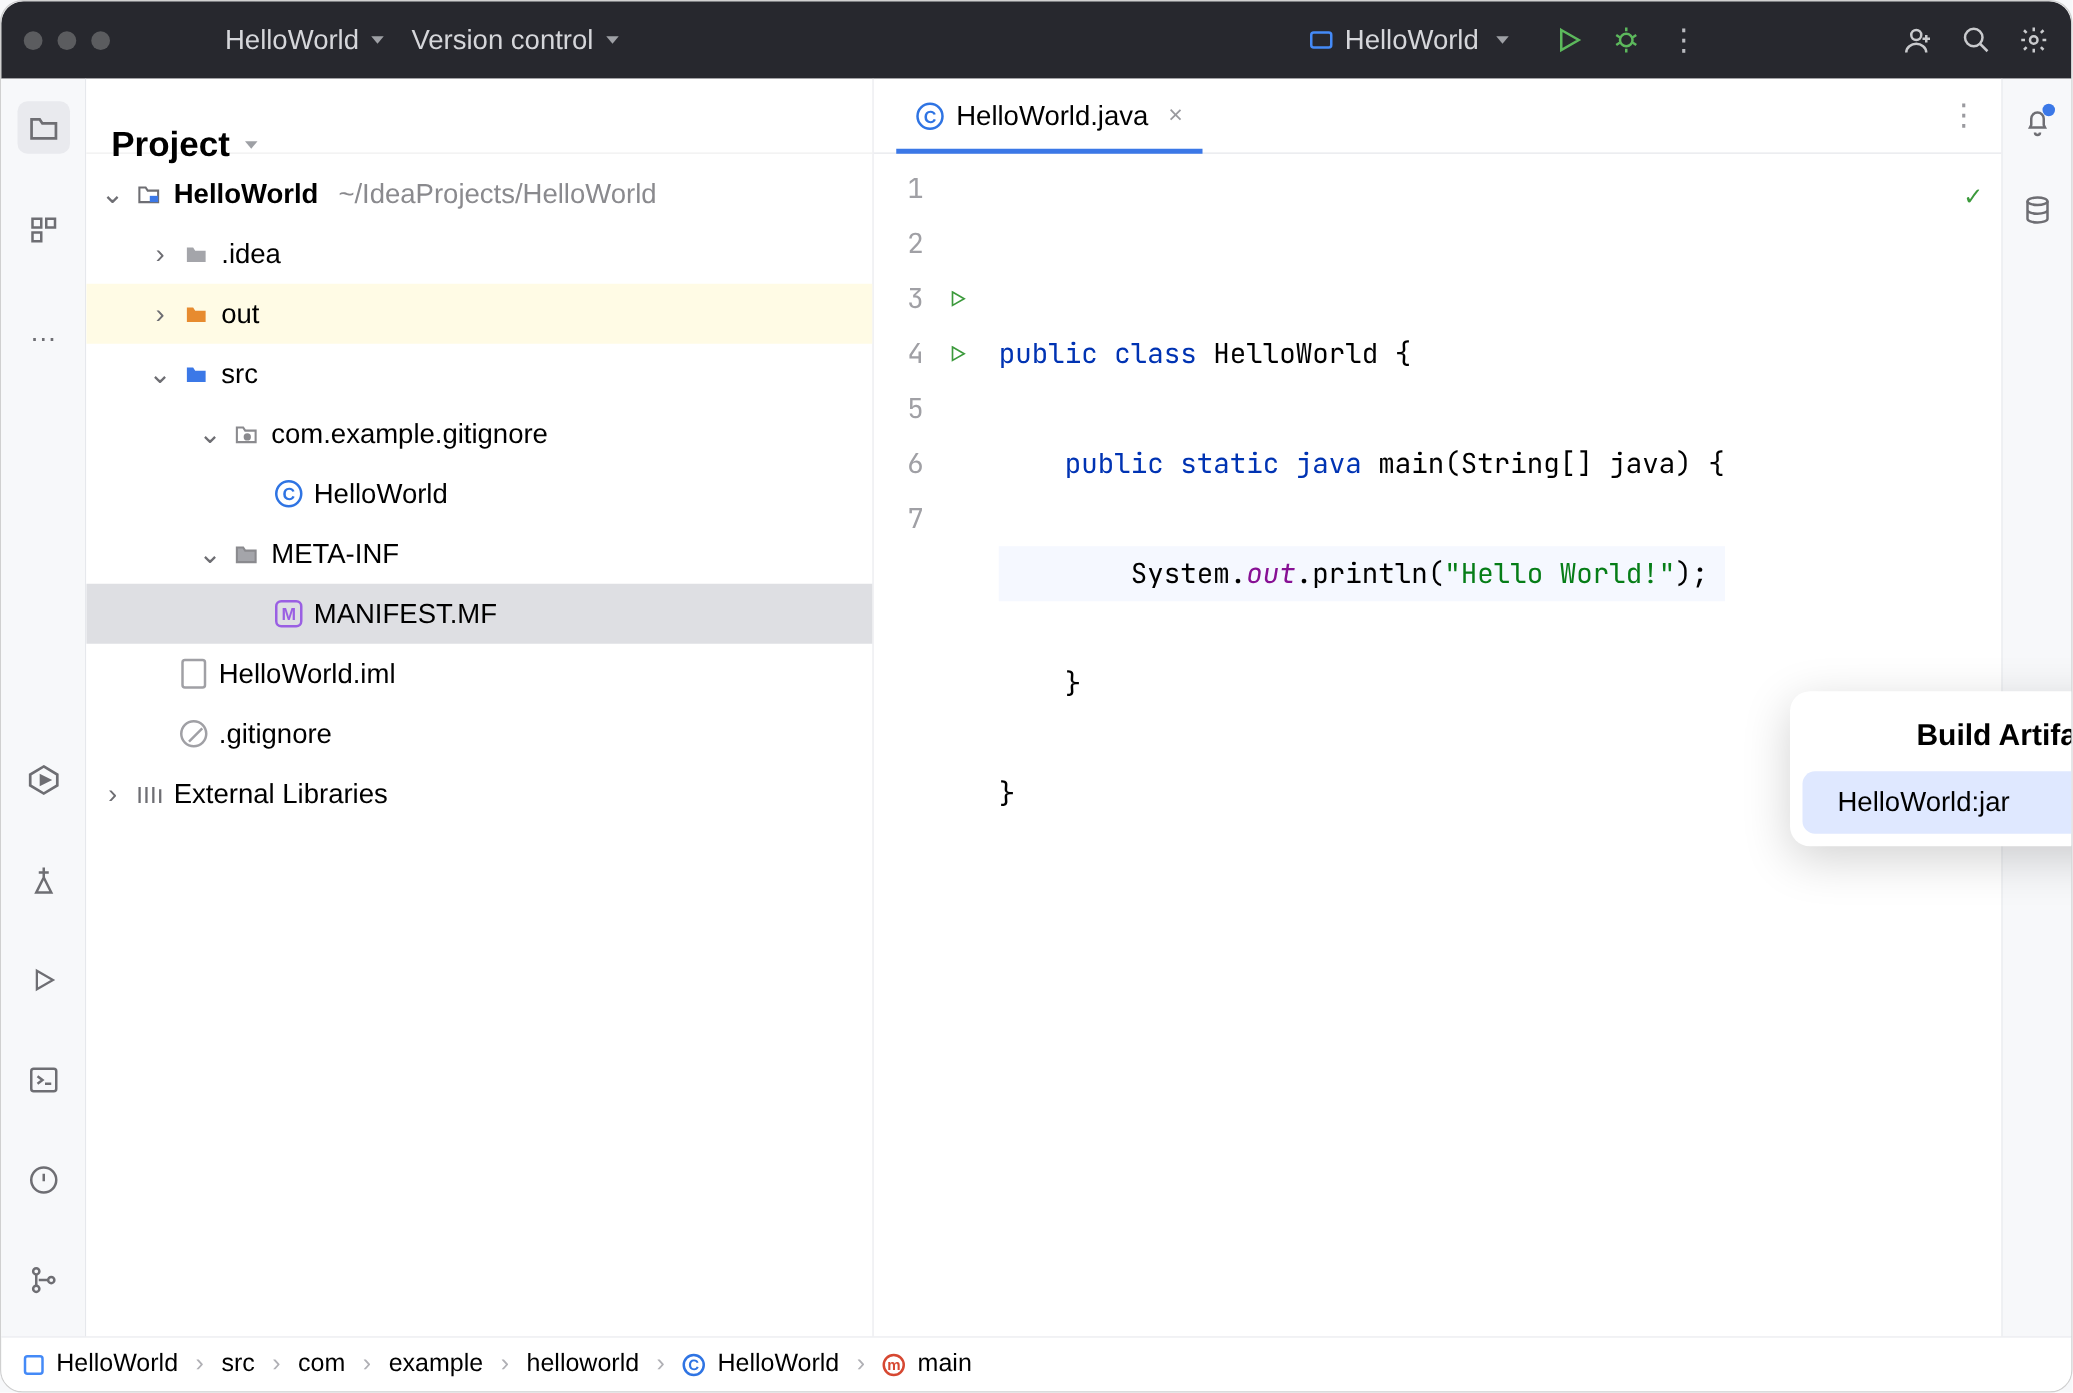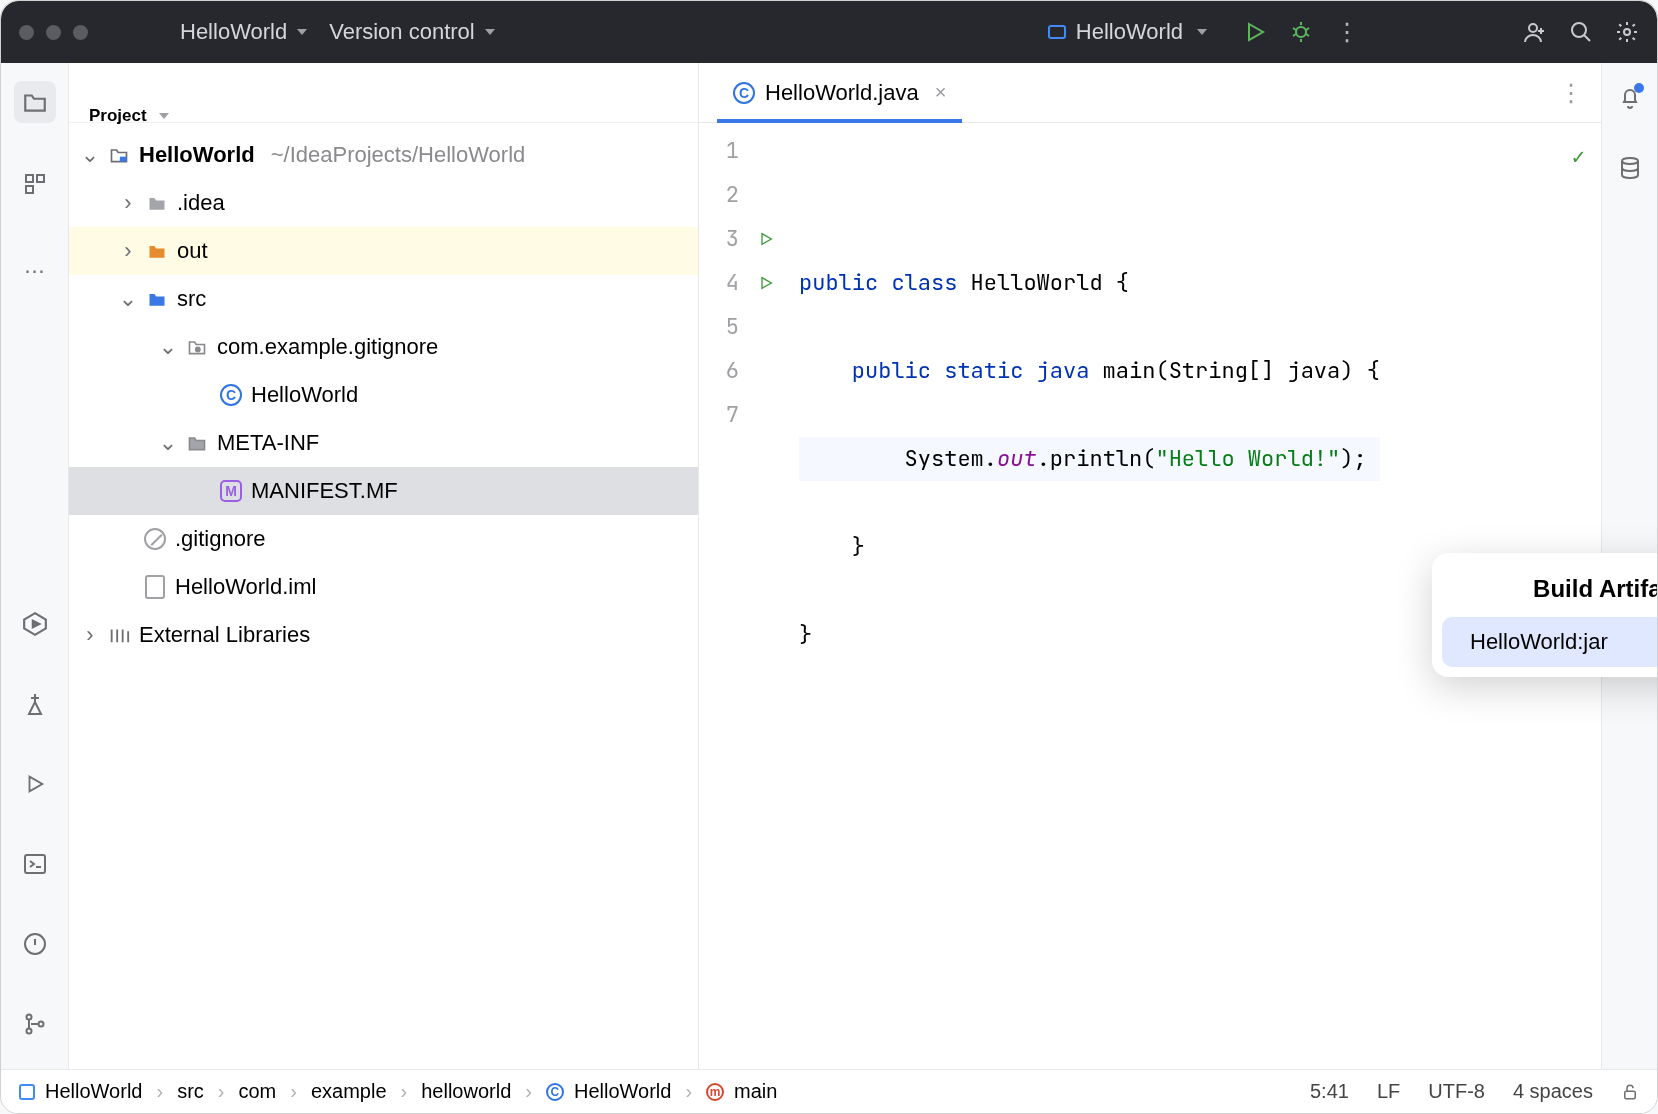--- a/index.html
+++ b/index.html
@@ -62,21 +62,21 @@
 
     
     .project {
       width: 630px;
       border-right:1px solid #e6e8ec;
       background:#fff;
       display:flex;
       flex-direction:column;
     }
     .panel-header { height:60px; display:flex; align-items:center; padding:0 20px; border-bottom:1px solid #efefef;}
-    .panel-title { font-size:17px; font-weight:600; display:flex; align-items:center; gap:8px;margin-top:46px;}
+    .panel-title { font-size:28px; font-weight:600; display:flex; align-items:center; gap:8px;margin-top:46px;}
     .tree { flex:1; overflow:auto; padding-top:8px; font-size:22px; }
     .node { display:flex; align-items:center; height:48px; padding-left:10px; gap:8px; cursor:pointer; }
     .node .arrow { width:18px; display:inline-flex; justify-content:center; color:#6e6e73; }
     .node .ficon { width:24px; display:inline-flex; justify-content:center; }
     .node.highlight-yellow { background:#fffbe5; }
     .node.selected { background:#dedfe3; }
     .muted { color:#8a8a8e; }
     .bold { font-weight:700; }
 
     
@@ -347,29 +347,29 @@
         <span>META-INF</span>
       </div>
       <div class="node selected" style="padding-left:150px">
         <span class="ficon">
             <span class="sqM">M</span>
           </span>
         <span>MANIFEST.MF</span>
       </div>
       <div class="node" style="padding-left:74px">
         <span class="ficon">
+            <span class="filebox"></span>
+          </span>
+        <span>HelloWorld.iml</span>
+      </div>
+      <div class="node" style="padding-left:74px">
+        <span class="ficon">
             <span class="nodash"></span>
           </span>
         <span>.gitignore</span>
-      </div>
-      <div class="node" style="padding-left:74px">
-        <span class="ficon">
-            <span class="filebox"></span>
-          </span>
-        <span>HelloWorld.iml</span>
       </div>
       <div class="node" style="padding-left:12px">
         <span class="arrow">›</span>
         <span class="ficon">
             <svg width="22" height="20" viewBox="0 0 24 20" fill="none" stroke="#6e6e73" stroke-width="2">
               <path d="M4 18V4M10 18V4M16 18V4M22 18V6"></path>
             </svg>
           </span>
         <span>External Libraries</span>
       </div>
@@ -472,25 +472,13 @@
   <div class="crumb">
     <span class="circleC" style="width:18px;height:18px;font-size:12px">C</span>
     <span>HelloWorld</span>
   </div>
   <span class="crumb-sep">›</span>
   <div class="crumb">
     <span class="mred" style="width:18px;height:18px;font-size:12px">m</span>
     <span>main</span>
   </div>
 
-  <div class="status-right">
-    <span>5:41</span>
-    <span>LF</span>
-    <span>UTF-8</span>
-    <span>4 spaces</span>
-    <span>
-      <svg width="18" height="20" viewBox="0 0 24 24" fill="none" stroke="#6e6e73" stroke-width="2">
-          <rect x="5" y="11" width="14" height="10" rx="2"></rect>
-          <path d="M8 11V7a4 4 0 018 0"></path>
-        </svg>
-    </span>
-  </div>
 </div>
 
 </body></html>

